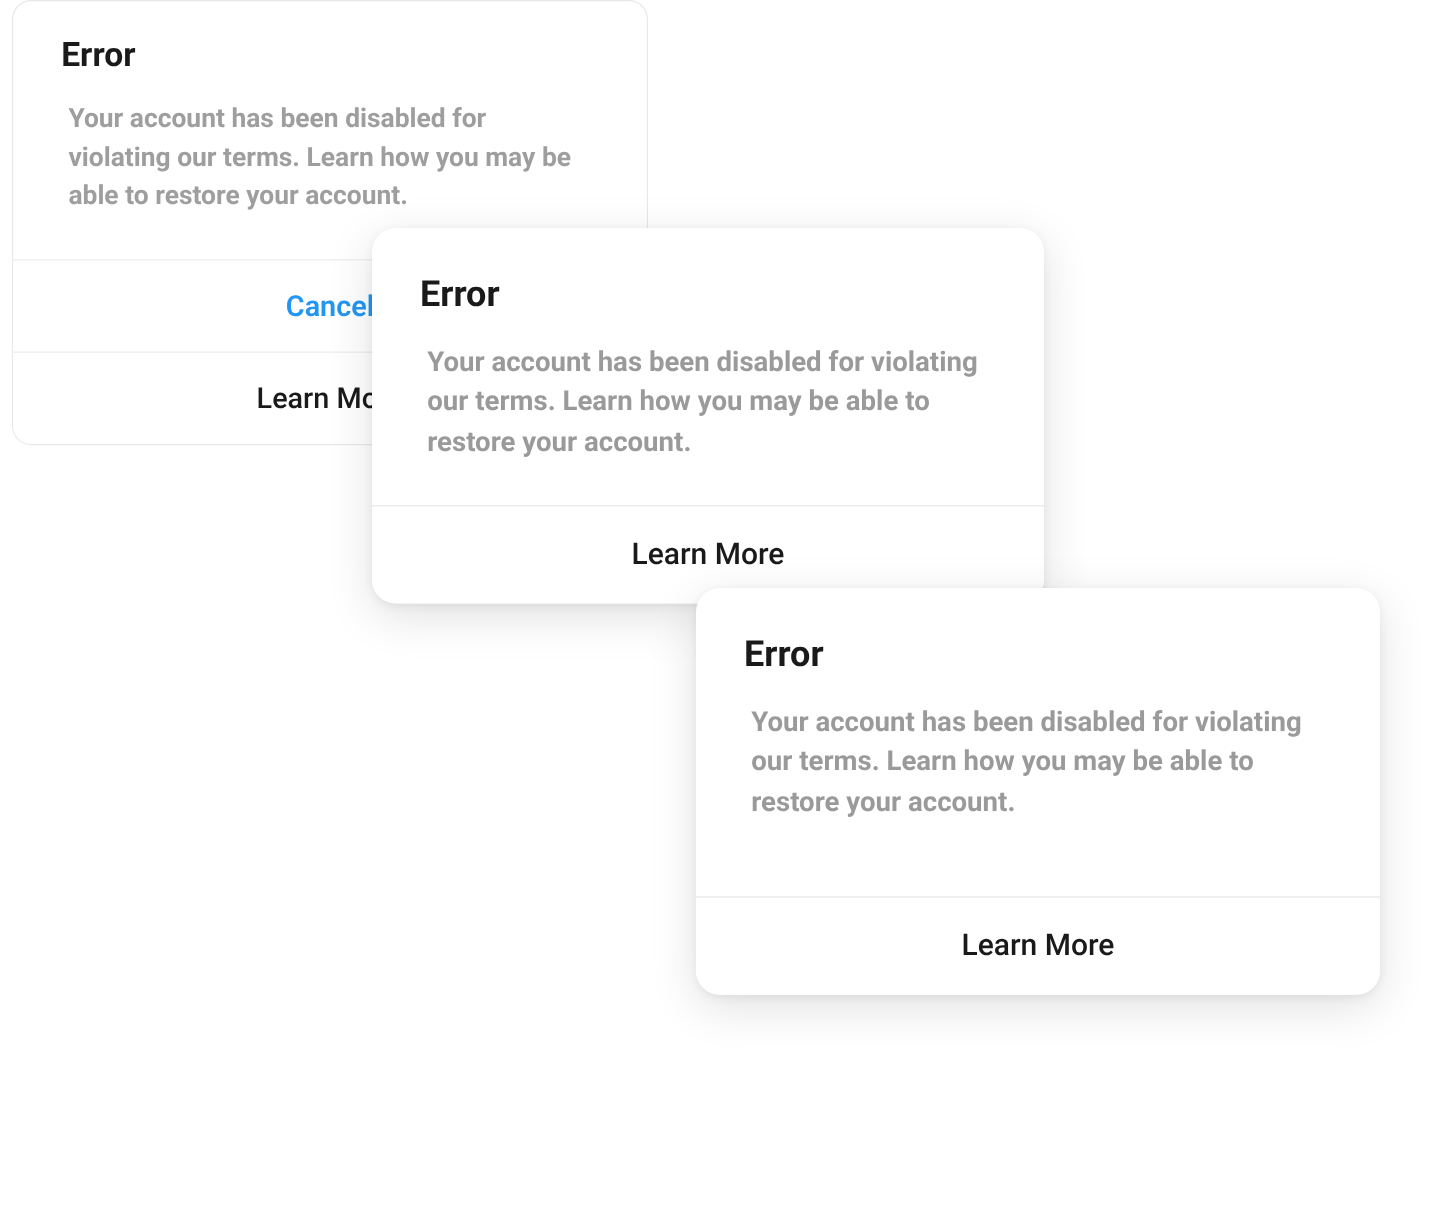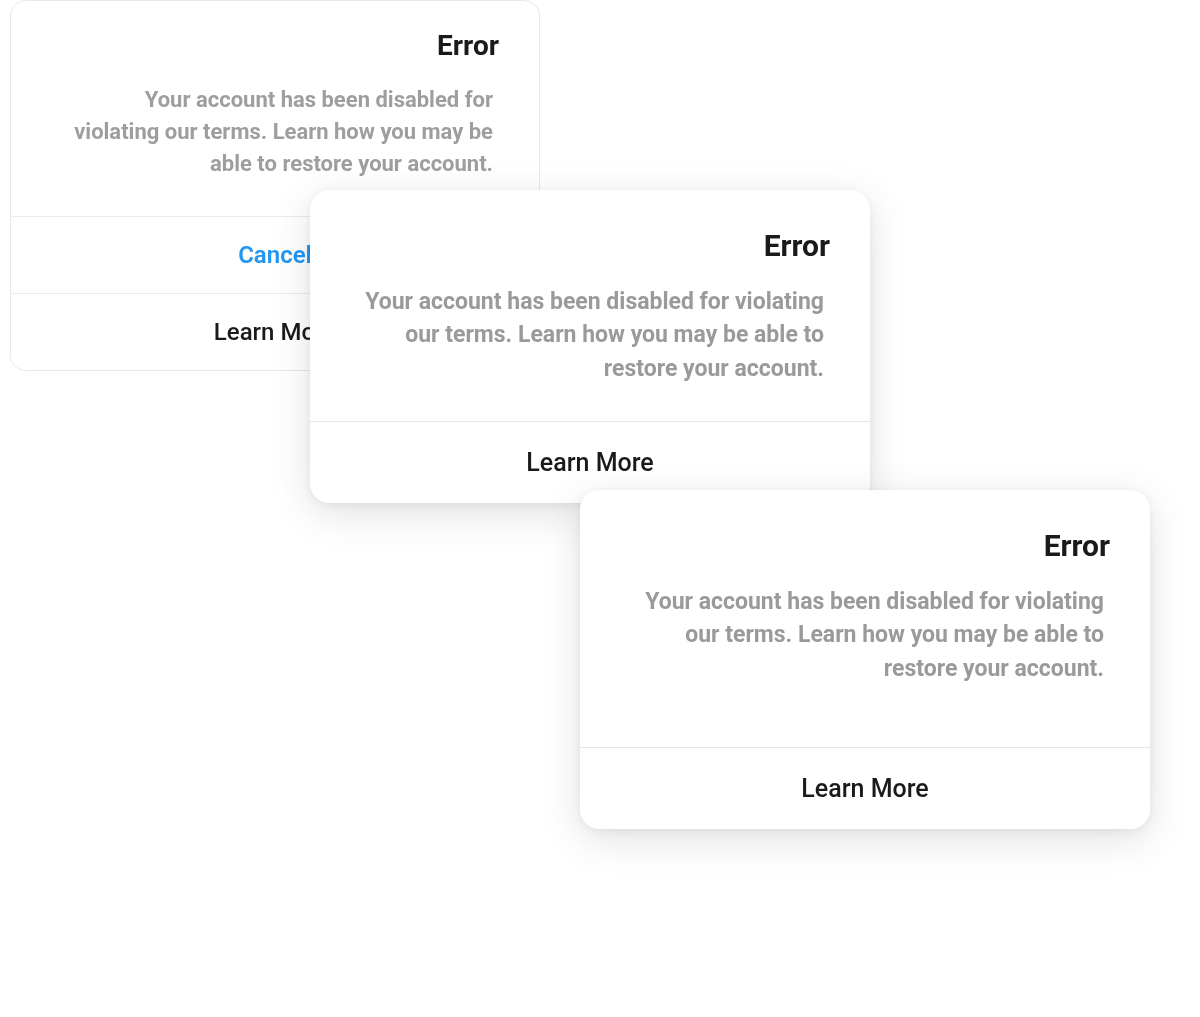--- a/index.html
+++ b/index.html
@@ -43,21 +43,21 @@
     
     .dialog-3 {
       left: 580px;
       top: 490px;
       width: 570px;
       z-index: 3;
     }
     
     .dialog-header {
       padding: 38px 40px 12px 40px;
-      text-align: right;
+      text-align: left;
     }
     
     .dialog-title {
       font-size: 30px;
       font-weight: 700;
       color: #1a1a1a;
       margin-bottom: 22px;
     }
     
     .dialog-message {

